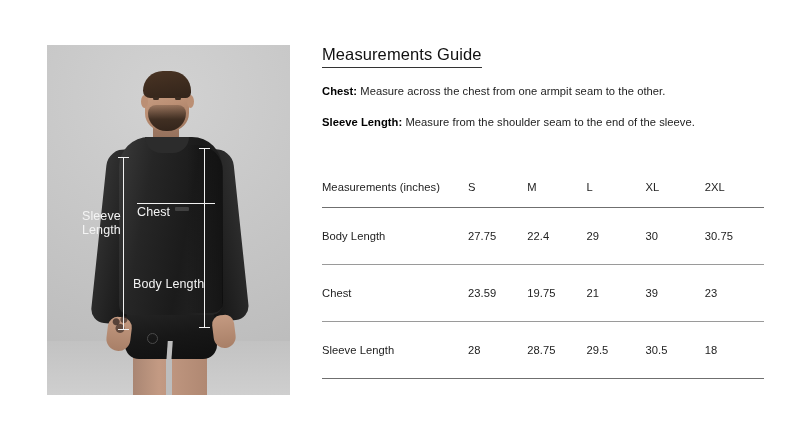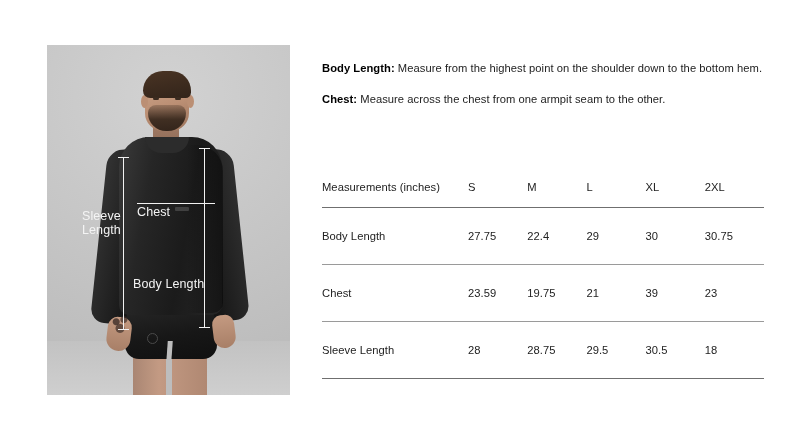--- a/index.html
+++ b/index.html
@@ -338,26 +338,27 @@
 
     <div class="m-line h-chest"></div>
 
     <div class="m-label lbl-sleeve">Sleeve
 Length</div>
     <div class="m-label lbl-chest">Chest</div>
     <div class="m-label lbl-body">Body Length</div>
   </div>
 
   <div class="guide">
+    <h1 class="guide-title">Measurements Guide</h1>
     <ul class="guide-list">
       <li class="guide-item">
-        <span class="term">Body Length:</span><span> Measure from the highest point on the shoulder down to the bottom hem.</span>
+        <span class="term">Chest:</span><span> Measure across the chest from one armpit seam to the other.</span>
       </li>
       <li class="guide-item">
-        <span class="term">Chest:</span><span> Measure across the chest from one armpit seam to the other.</span>
+        <span class="term">Sleeve Length:</span><span> Measure from the shoulder seam to the end of the sleeve.</span>
       </li>
     </ul>
   </div>
 
   <table class="size-table">
     <colgroup>
       <col class="c-label">
         <col class="c-size">
         <col class="c-size">
       <col class="c-size">

